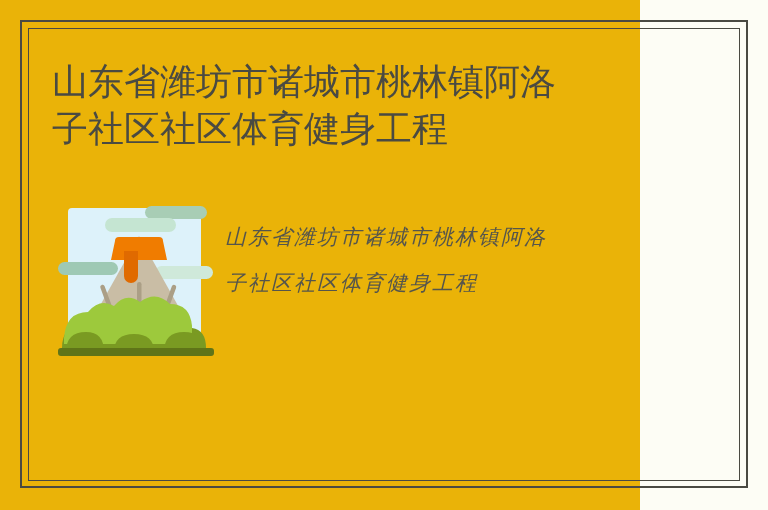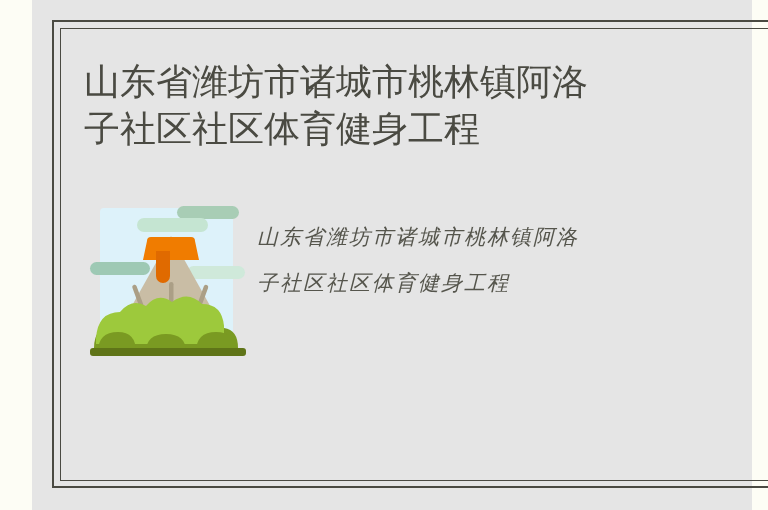--- a/index.html
+++ b/index.html
@@ -10,24 +10,23 @@
     width: 768px;
     height: 510px;
     background: #fdfdf5;
     font-family: "Liberation Sans", "DejaVu Sans", sans-serif;
     overflow: hidden;
   }
 
   
   #page {
     position: relative;
-    width: 720px;
+    width: 640px;
     height: 510px;
-    background: #e5e5e5;
-    margin-left: 32px;
+    background: #eab308;
   }
 
   
   #frame-outer {
     position: absolute;
     left: 20px;
     top: 20px;
     width: 728px;
     height: 468px;
     border: 2px solid #4a4a42;

